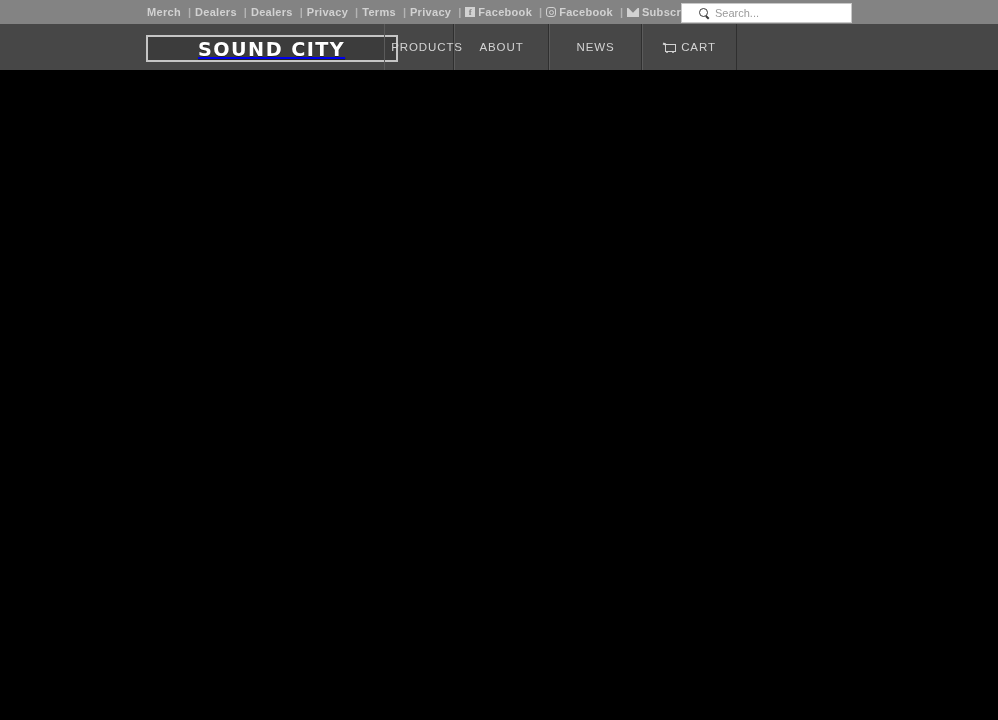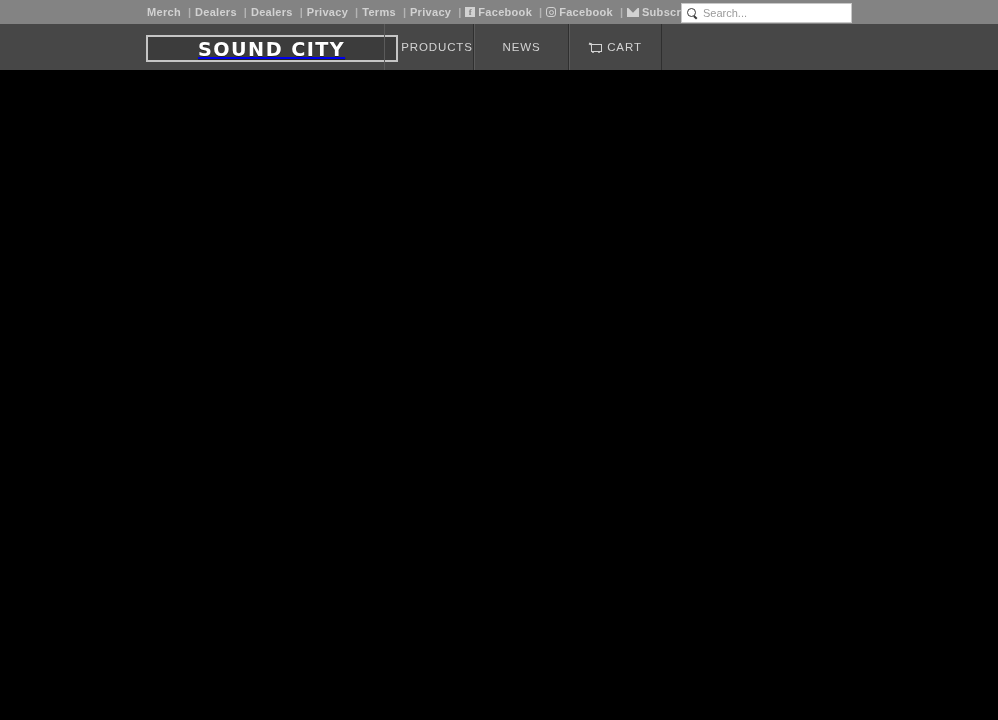--- a/index.html
+++ b/index.html
@@ -90,21 +90,21 @@
 
   
   .searchbox {
     position:absolute;
     left:681px; top:3px;
     width:171px; height:20px;
     background:#ffffff;
     border:1px solid #c8c8c8;
     display:flex;
     align-items:center;
-    padding-left:5px;
+    padding-left:17px;
   }
   .search-icon { width:11px; height:11px; position:relative; flex:0 0 auto; margin-right:5px; }
   .search-icon::before {
     content:"";
     position:absolute;
     left:0; top:0;
     width:7px; height:7px;
     border:1.6px solid #3a3a3a;
     border-radius:50%;
   }
@@ -174,21 +174,21 @@
     justify-content:center;
     color:#d3d3d3;
     font-size:11.5px;
     letter-spacing:0.9px;
     border-left:1px solid #5b5b5b;
     border-right:1px solid #2f2f2f;
     text-decoration:none;
     white-space:nowrap;
     cursor:pointer;
   }
-  .nav-item:nth-child(1){ width:90px;padding-left:16px; }
+  .nav-item:nth-child(1){ width:70px;padding-left:16px; }
   .nav-item:nth-child(2){ width:95px; }
   .nav-item:nth-child(3){ width:93px; }
   .nav-item:nth-child(4){ width:95px; }
   .nav-item:nth-child(5){ width:93px;border-radius:8px; }
 
   
   .cart-icon {
     display:inline-block;
     position:relative;
     width:13px; height:11px;
@@ -297,20 +297,23 @@
 
 <div class="navbar">
 
   <a class="logo" href="#">
     <span class="logo-text">SOUND CITY</span>
   </a>
 
   <div class="nav-items">
     <a class="nav-item" href="#">
       <span>PRODUCTS</span>
+    </a>
+    <a class="nav-item" href="#">
+      <span>ABOUT</span>
     </a>
     <a class="nav-item" href="#">
       <span>NEWS</span>
     </a>
     <a class="nav-item" href="#">
       <span class="cart-icon">
         <span class="cart-wheels">
             <span></span>
             <span></span>
           </span>

